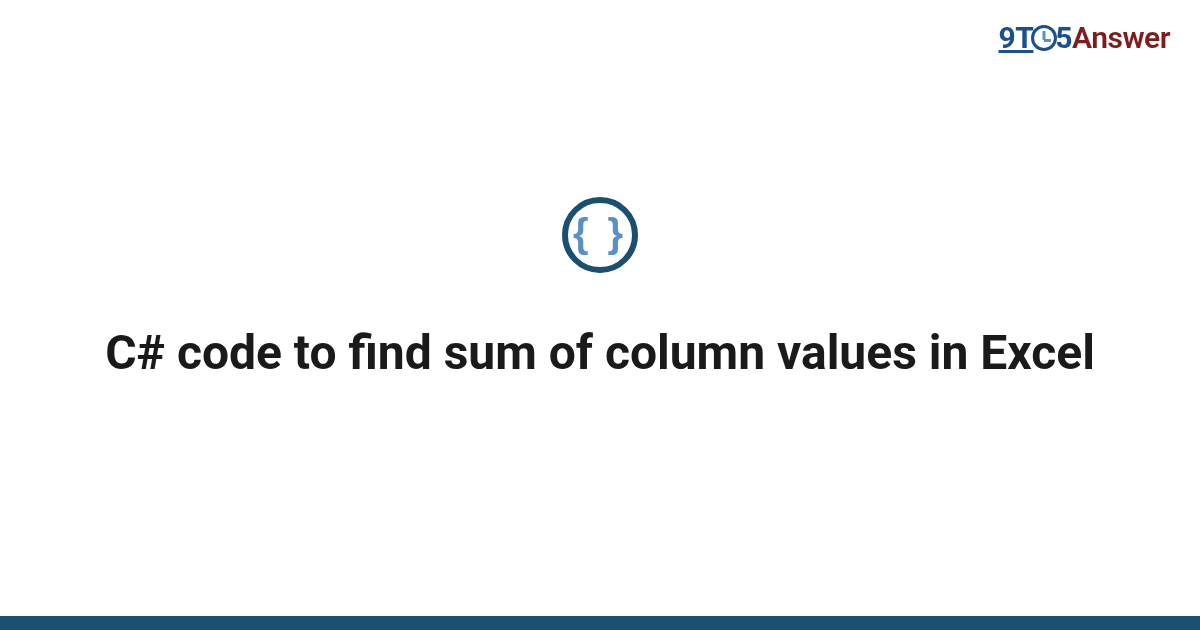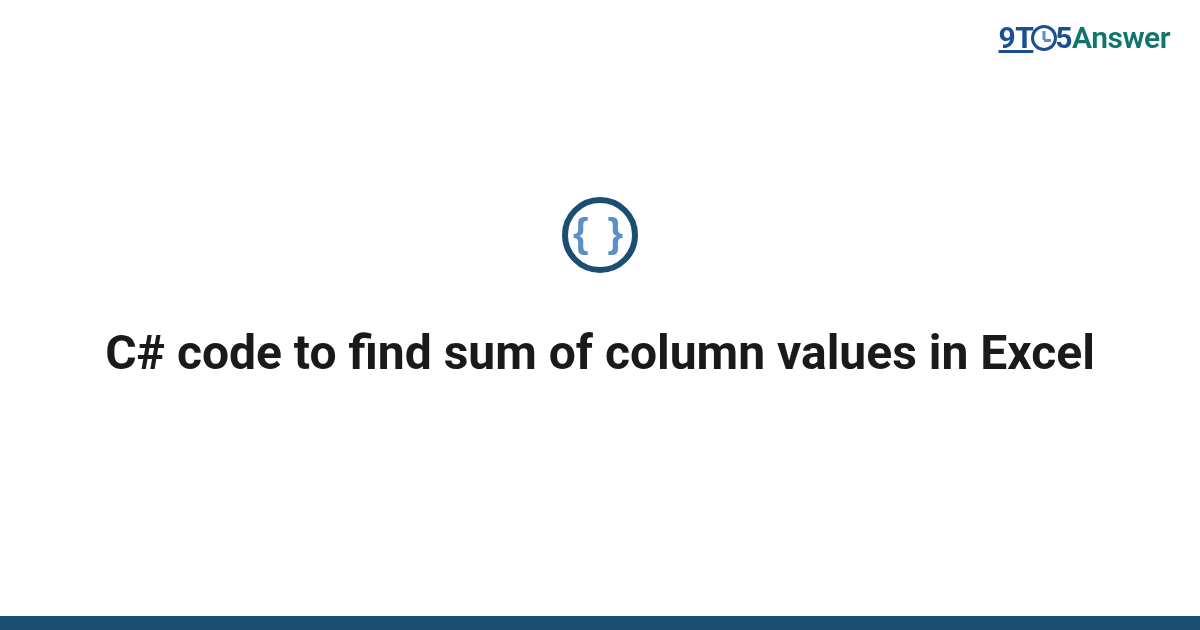--- a/index.html
+++ b/index.html
@@ -55,21 +55,21 @@
       width: 7px;
       height: 3px;
       background: #5a8fc7;
       top: 11px;
       left: 50%;
     }
     .logo-part-5 {
       color: #1b4f8f;
     }
     .logo-part-answer {
-      color: #0f766e;
+      color: #7f1d1d;
       font-weight: 600;
     }
     .content {
       position: absolute;
       top: 46%;
       left: 50%;
       transform: translate(-50%, -50%);
       width: 100%;
       text-align: center;
     }

